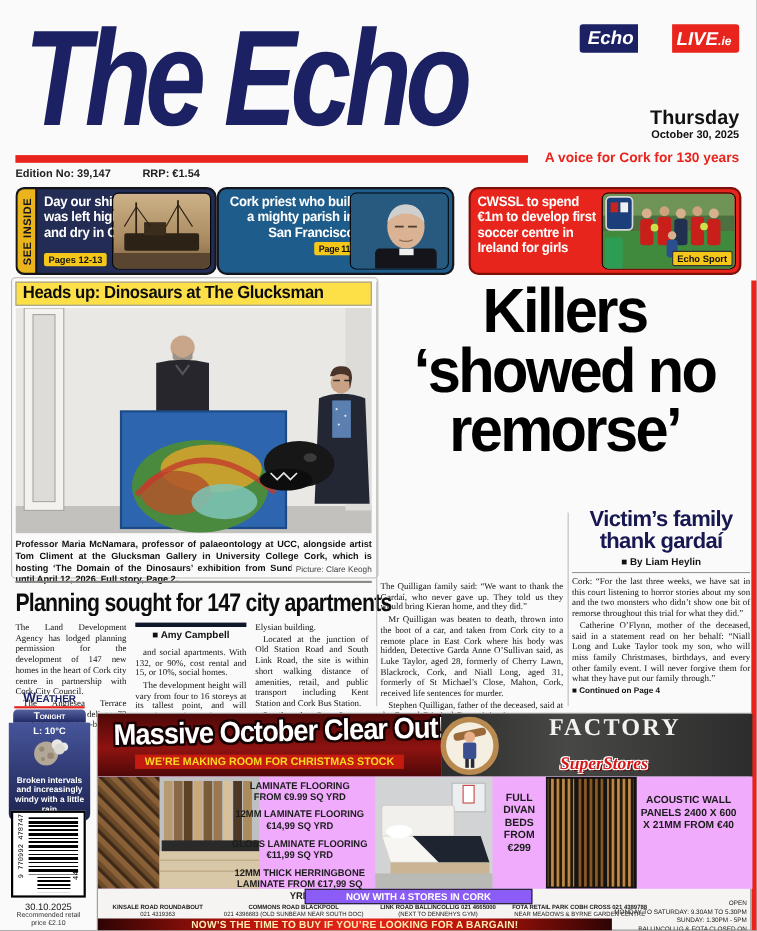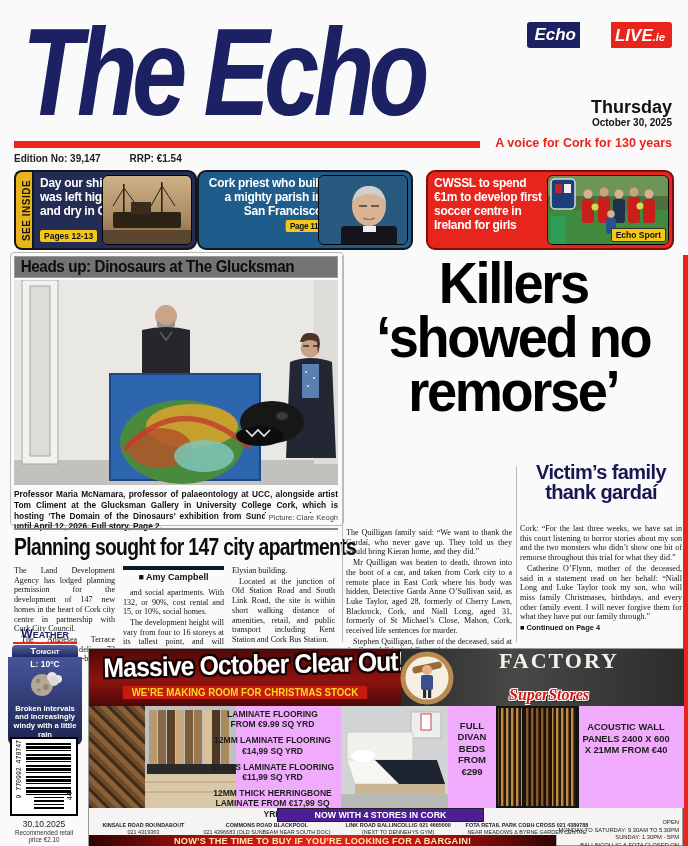--- a/index.html
+++ b/index.html
@@ -39,21 +39,21 @@
   .tp2{left:197px;width:216px;background:#1e5d8b;text-align:right;}
   .tp2 .ttitle{width:122px;}
   .tp2 .tphoto{right:3px;width:88px;}
   .tp3{left:426px;width:248px;background:#e8251c;border-color:#7e100a;}
   .tp3 .ttitle{width:120px;}
   .tp3 .tphoto{right:3px;width:120px;}
   .tp3 .badge{position:absolute;right:6px;bottom:6px;z-index:3;border:1px solid #333;}
 
   
   .feature-frame{left:10px;top:252px;width:332px;height:272px;border:1px solid #b9b9b6;border-radius:4px;}
-  .kicker{left:14px;top:256px;width:324px;height:22px;background:#737373;border:1px solid #9a9a97;box-sizing:border-box;}
+  .kicker{left:14px;top:256px;width:324px;height:22px;background:#fde047;border:1px solid #9a9a97;box-sizing:border-box;}
   .kicker span{display:block;font-size:16px;font-weight:bold;color:#0c0c0c;letter-spacing:-.4px;
                transform:scaleX(.95);transform-origin:left top;padding:1px 0 0 6px;white-space:nowrap;}
   .gphoto{left:14px;top:280px;width:324px;height:205px;overflow:hidden;}
   .caption{left:14px;top:489px;width:324px;height:34px;font-size:8.3px;font-weight:bold;color:#111;
            line-height:1.3;text-align:justify;}
   .credit{position:absolute;right:0;bottom:0;font-weight:normal;color:#444;font-size:7.5px;background:#fbfafa;padding-left:4px;}
   .caprule{left:14px;top:528px;width:324px;height:2px;background:#8a8a88;}
 
   
   .plan-head{left:14px;top:534px;font-size:23px;font-weight:bold;color:#0d0d0d;letter-spacing:-.8px;
@@ -123,21 +123,21 @@
       text-shadow:-1px -1px 0 #fff,1px -1px 0 #fff,-1px 1px 0 #fff,1px 1px 0 #fff,2px 2px 0 #5e0c0c;}
   .mascot{position:absolute;left:-1px;top:2px;}
   .adbody{position:absolute;left:0;top:57px;width:595px;height:102px;background:#f0abfc;}
   .photo{position:absolute;overflow:hidden;}
   .offers{position:absolute;left:119px;top:3px;width:129px;text-align:center;color:#1c1c1c;}
   .offer{font-size:8.8px;font-weight:bold;line-height:1.18;margin-bottom:5.5px;transform:scaleX(.97);}
   .divantxt{position:absolute;left:361px;top:14px;width:44px;text-align:center;font-size:9.5px;font-weight:bold;
             color:#1c1c1c;line-height:1.2;}
   .acoustictxt{position:absolute;left:492px;top:16px;width:90px;text-align:center;font-size:9.3px;font-weight:bold;
             color:#1c1c1c;line-height:1.25;}
-  .storesbar{position:absolute;left:188px;top:159px;width:205px;background:#4c1d95;border:1px solid #222;
+  .storesbar{position:absolute;left:188px;top:159px;width:205px;background:#8b5cf6;border:1px solid #222;
              color:#fff;font-weight:bold;font-size:8.8px;text-align:center;padding:1px 0;}
   .addr{position:absolute;top:173px;font-size:5.6px;color:#222;text-align:center;line-height:1.25;
         transform:scaleX(.97);transform-origin:left top;}
   .addr b{display:block;font-weight:bold;}
   .hours{position:absolute;right:3px;top:170px;width:122px;text-align:right;font-size:5.8px;color:#222;line-height:1.3;}
   .adfoot{position:absolute;left:0;top:186px;width:472px;height:12px;
           background:linear-gradient(90deg,#2e0404,#b8130b 28%,#e8251c 50%,#b8130b 72%,#2e0404);
           color:#ffe9b0;font-weight:bold;font-size:9.3px;text-align:center;line-height:12px;letter-spacing:.2px;
           transform:scaleX(.99);transform-origin:left top;white-space:nowrap;}
 </style>
@@ -302,20 +302,21 @@
   <div class="abs killers">Killers
 ‘showed no
 remorse’</div>
   <div class="abs serifbody mcol1">
     <p>The Quilligan family said: “We want to thank the Gardaí, who never gave up. They told us they would bring Kieran home, and they did.”</p>
     <p>Mr Quilligan was beaten to death, thrown into the boot of a car, and taken from Cork city to a remote place in East Cork where his body was hidden, Detective Garda Anne O’Sullivan said, as Luke Taylor, aged 28, formerly of Cherry Lawn, Blackrock, Cork, and Niall Long, aged 31, formerly of St Michael’s Close, Mahon, Cork, received life sentences for murder.</p>
     <p>Stephen Quilligan, father of the deceased, said at the Central Criminal Court sitting in</p>
   </div>
   <div class="abs vhead">Victim’s family
 thank gardaí</div>
+  <div class="abs vbyline">■ By Liam Heylin</div>
   <div class="abs serifbody mcol2">
     <p>Cork: “For the last three weeks, we have sat in this court listening to horror stories about my son and the two monsters who didn’t show one bit of remorse throughout this trial for what they did.”</p>
     <p>Catherine O’Flynn, mother of the deceased, said in a statement read on her behalf: “Niall Long and Luke Taylor took my son, who will miss family Christmases, birthdays, and every other family event. I will never forgive them for what they have put our family through.”</p>
     <div class="contd">■ Continued on Page 4</div>
   </div>
 
   <div class="abs weather">
     <div class="wtitle">Weather</div>
     <div class="wunder"></div>
     <div class="wtonight">Tonight</div>

